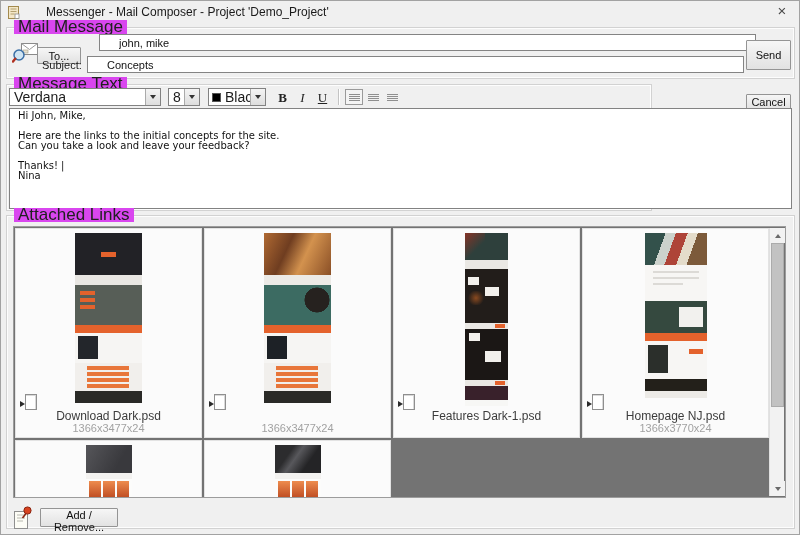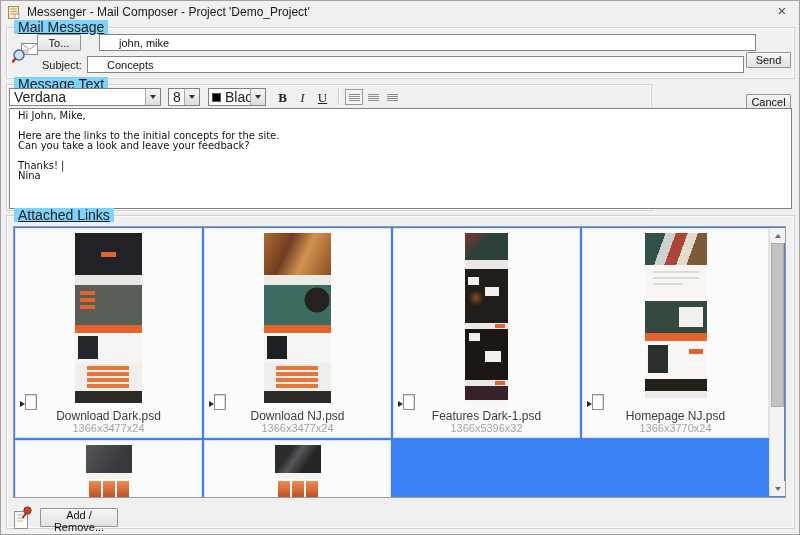--- a/index.html
+++ b/index.html
@@ -11,46 +11,46 @@
     background:#fff;
   }
   #dialog {
     position:relative; width:800px; height:535px;
     background:#f0f0f0; border:1px solid #a2a2a2; overflow:hidden;
   }
 
   
   .titlebar { position:absolute; left:0; top:0; width:100%; height:22px; display:flex; align-items:center; padding-left:5px; background:#f0f0f0; }
   .titlebar .app-icon { width:15px; height:15px; position:relative; margin-right:6px; flex:0 0 auto; }
-  .titlebar .title { font-size:12px; color:#1a1a1a; white-space:nowrap; }
+  .titlebar .title { font-size:12px; color:#1a1a1a; white-space:nowrap;margin-left:19px; }
   .titlebar .close { position:absolute; right:8px; top:1px; width:18px; height:18px; text-align:center; line-height:18px; font-size:15px; color:#4a4a4a; cursor:default; }
 
   
   .group { position:absolute; border:1px solid #d2d2d2; box-shadow:inset 0 0 0 1px #fdfdfd; }
-  .glabel { position:absolute; top:-8px; left:7px; background:#7dd3fc; padding:0 4px; font-size:14px; color:#202020; line-height:14px;text-decoration:underline; }
+  .glabel { position:absolute; top:-8px; left:7px; background:#d946ef; padding:0 4px; font-size:17px; color:#202020; line-height:14px; }
   .g-mail { left:5px; top:26px; width:789px; height:52px; }
   .g-msg  { left:5px; top:83px; width:646px; height:127px; }
   .g-att  { left:5px; top:214px; width:789px; height:314px; }
 
   
   .btn {
     position:absolute; font-family:"Liberation Sans",sans-serif; font-size:11px; color:#111;
     background:linear-gradient(#f6f6f6,#e2e2e2); border:1px solid #949494; border-radius:1px;
     padding:0; text-align:center;
   }
   .field {
     position:absolute; border:1px solid #848484; background:#fff; font-family:"Liberation Sans",sans-serif;
     font-size:11px; color:#111; padding:1px 19px; outline:none;margin-left:20px;
   }
 
-  .to-btn { left:30px; top:6px; width:44px; height:17px; }
+  .to-btn { left:30px; top:19px; width:44px; height:17px; }
   .to-field { left:72px; top:6px; width:657px; height:17px; }
   .subject-lbl { position:absolute; left:35px; top:31px; color:#202020; }
   .subject-field { left:60px; top:28px; width:657px; height:17px; }
-  .send-btn { left:739px; top:24px; width:45px; height:16px; }
+  .send-btn { left:739px; top:12px; width:45px; height:30px; }
   .cancel-btn { left:739px; top:30px; width:45px; height:16px;margin-top:36px; }
 
   
   .mail-search-icon { position:absolute; left:5px; top:12px; width:28px; height:24px; }
 
   
   .toolbar { position:absolute; left:2px; top:2px; height:20px; display:flex; align-items:center; }
   .combo { display:flex; align-items:center; height:18px; background:#fff; border:1px solid #828282; }
   .combo .val { flex:1; padding:0 4px; font-size:14px; white-space:nowrap; overflow:hidden; }
   .combo .arrow-btn { width:15px; height:16px; background:linear-gradient(#f4f4f4,#ddd); border-left:1px solid #aaa; display:flex; align-items:center; justify-content:center; flex:0 0 auto; }
@@ -74,21 +74,21 @@
     background:#fff; border:1px solid #828282; overflow:hidden;
   }
   .textarea .body {
     display:block; padding:2px 8px; white-space:pre-wrap;
     font-family:"DejaVu Sans",sans-serif; font-size:10px; line-height:10px; color:#111;
   }
 
   
   .panel {
     position:absolute; left:6px; top:10px; width:773px; height:272px;
-    background:#3b82f6; border:1px solid #9c9c9c; overflow:hidden;
+    background:#737373; border:1px solid #9c9c9c; overflow:hidden;
   }
   .cell {
     position:absolute; width:187px; height:210px;
     background:#fbfbfb; border:1px solid #e3e3e3;
   }
   .thumb { position:relative; margin:4px auto 0; background-repeat:no-repeat; }
   .cap { position:absolute; left:0; width:100%; text-align:center; white-space:nowrap; }
   .cap.name { top:180px; font-size:12px; color:#3c3c3c; }
   .cap.size { top:193px; font-size:11px; color:#a2a2a2; }
 
@@ -269,29 +269,27 @@
       <div class="cell" style="left:1px;top:1px;">
         <div class="thumb t1"></div>
         <span class="badge"></span>
         <div class="cap name">Download Dark.psd</div>
         <div class="cap size">1366x3477x24</div>
       </div>
 
       <div class="cell" style="left:190px;top:1px;">
         <div class="thumb t2"></div>
         <span class="badge"></span>
-        <div class="cap name">Download NJ.psd</div>
         <div class="cap size">1366x3477x24</div>
       </div>
 
       <div class="cell" style="left:379px;top:1px;">
         <div class="thumb t3"></div>
         <span class="badge"></span>
         <div class="cap name">Features Dark-1.psd</div>
-        <div class="cap size">1366x5396x32</div>
       </div>
 
       <div class="cell" style="left:568px;top:1px;">
         <div class="thumb t4"></div>
         <span class="badge"></span>
         <div class="cap name">Homepage NJ.psd</div>
         <div class="cap size">1366x3770x24</div>
       </div>
 
       <div class="cell" style="left:1px;top:213px;">

